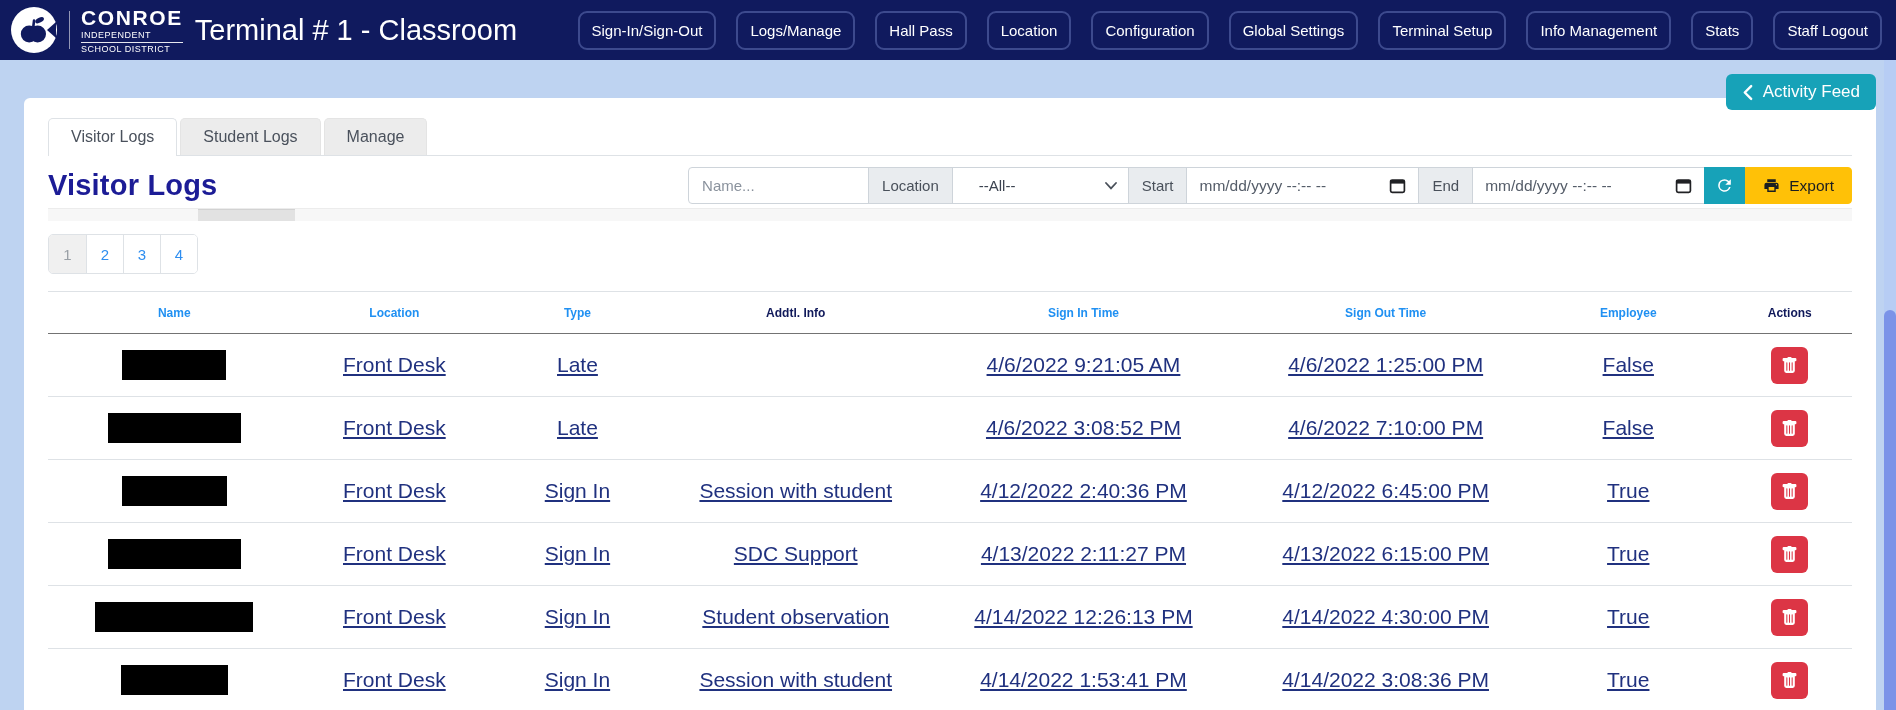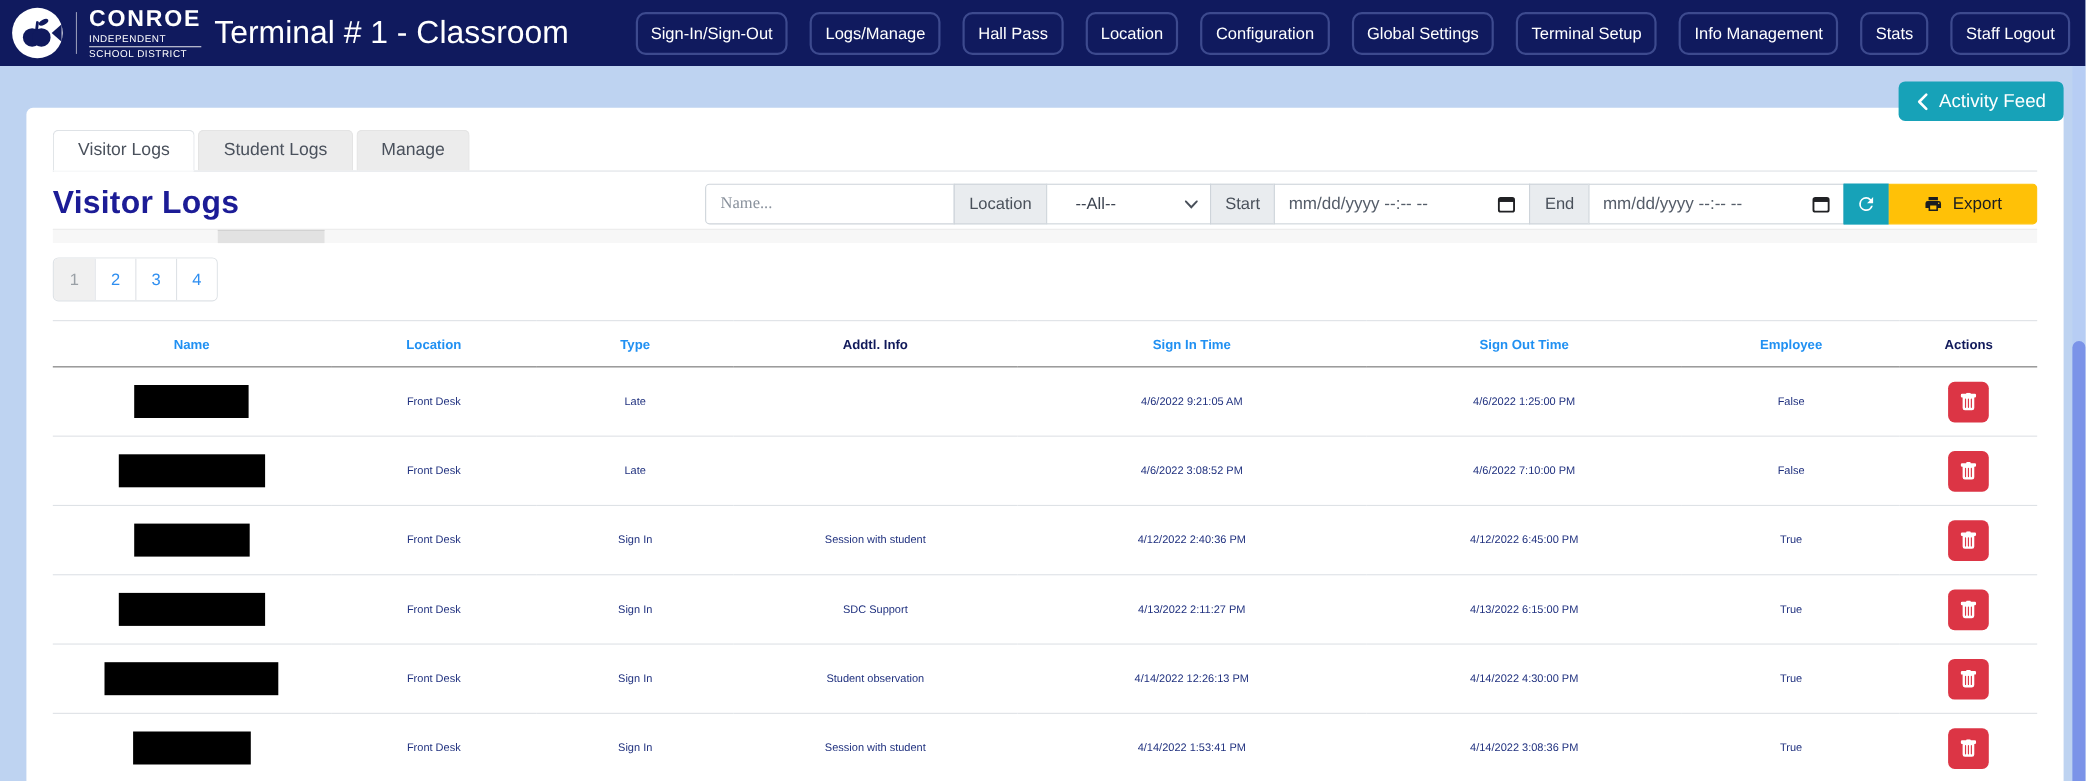--- a/index.html
+++ b/index.html
@@ -48,45 +48,45 @@
     border:1px solid #e4e4e4; border-bottom:none; border-radius:5px 5px 0 0;
     background:#ececec; cursor:pointer; white-space:nowrap;
   }
   .tab.active { background:#fff; border-color:#dee2e6; position:relative; }
   .tab.active::after { content:""; position:absolute; left:0; right:0; bottom:-1px; height:1px; background:#fff; }
   
   .heading-row { display:flex; justify-content:space-between; align-items:center; margin-top:11px; }
   .page-title { font-size:29px; color:#1c1c96; font-weight:bold; letter-spacing:.2px; white-space:nowrap; }
   .filter-bar { display:flex; align-items:stretch; height:37px; }
   .name-input {
-    width:227px; border:1px solid #ced4da; border-radius:4px 0 0 4px;
-    padding:0 13px; font-size:15px; color:#4c1d95; font-family:Liberation Serif, serif; outline:none;
+    width:181px; border:1px solid #ced4da; border-radius:4px 0 0 4px;
+    padding:0 13px; font-size:15px; color:#4c1d95; font-family:Liberation Sans, sans-serif; outline:none;
   }
   .name-input::placeholder { color:#8a929d; }
   .addon {
     background:#e9ecef; border:1px solid #ced4da; margin-left:-1px;
     display:flex; align-items:center; padding:0 13px; color:#49505a; font-size:15px;
   }
   .select-box {
     display:flex; align-items:center; justify-content:space-between;
-    width:150px; padding:0 11px 0 26px; margin-left:-1px;
+    width:177px; padding:0 11px 0 26px; margin-left:-1px;
     border:1px solid #ced4da; background:#fff; color:#3c4350; font-size:15px; cursor:pointer;
   }
   .datebox {
     display:flex; align-items:center; justify-content:space-between;
     width:233px; padding:0 12px; margin-left:-1px;
     border:1px solid #ced4da; background:#fff; color:#555d69; font-size:15.5px; cursor:text;
   }
   .refresh-btn {
     width:41px; margin-left:-1px; background:#17a2b8; border:1px solid #17a2b8;
     display:flex; align-items:center; justify-content:center; cursor:pointer;
   }
   .export-btn {
     background:#ffc107; border:1px solid #ffc107; border-radius:0 4px 4px 0;
-    display:flex; align-items:center; gap:9px; padding:0 31px;
+    display:flex; align-items:center; gap:9px; padding:0 17px;
     font-size:15.5px; color:#1b1e21; cursor:pointer; font-family:inherit;
   }
   
   .hscroll { height:13px; background:#f7f7f7; border-top:1px solid #ececec; margin-top:4px; position:relative; }
   .hscroll-thumb { position:absolute; left:150px; width:97px; top:0; height:100%; background:#e2e2e2; border-top:1px solid #d2d2d2; }
   
   .pagination-wrap { margin-top:13px; }
   .pagination { display:inline-flex; border:1px solid #dee2e6; border-radius:5px; overflow:hidden; }
   .page-btn {
     width:37px; height:38px; border:none; border-left:1px solid #dee2e6;
@@ -97,21 +97,21 @@
   
   table.logs { width:100%; border-collapse:collapse; margin-top:17px; table-layout:fixed; }
   thead th {
     border-top:1px solid #dee2e6; border-bottom:1px solid #737373;
     height:42px; font-size:12px; font-weight:bold; text-align:center; vertical-align:middle;
   }
   th.sortable { color:#2090f2; cursor:pointer; }
   th.plain { color:#10195a; }
   tbody td {
     height:63px; border-bottom:1px solid #dee2e6; text-align:center; vertical-align:middle;
-    font-size:10px; color:#20317f; overflow:hidden;
+    font-size:21px; color:#20317f; overflow:hidden;text-decoration:underline;
   }
   .redact { height:30px; background:#000; margin:0 auto; }
   .del-btn {
     width:37px; height:37px; background:#dc3545; border:none; border-radius:6px;
     display:inline-flex; align-items:center; justify-content:center; cursor:pointer;
   }
   
   .vscroll { position:absolute; right:0; top:60px; width:12px; height:650px; background:#b7cdf4; }
   .vscroll-thumb { position:absolute; left:0; width:100%; top:250px; height:400px; background:#7b93e8; border-radius:6px 6px 0 0; }
 </style>

